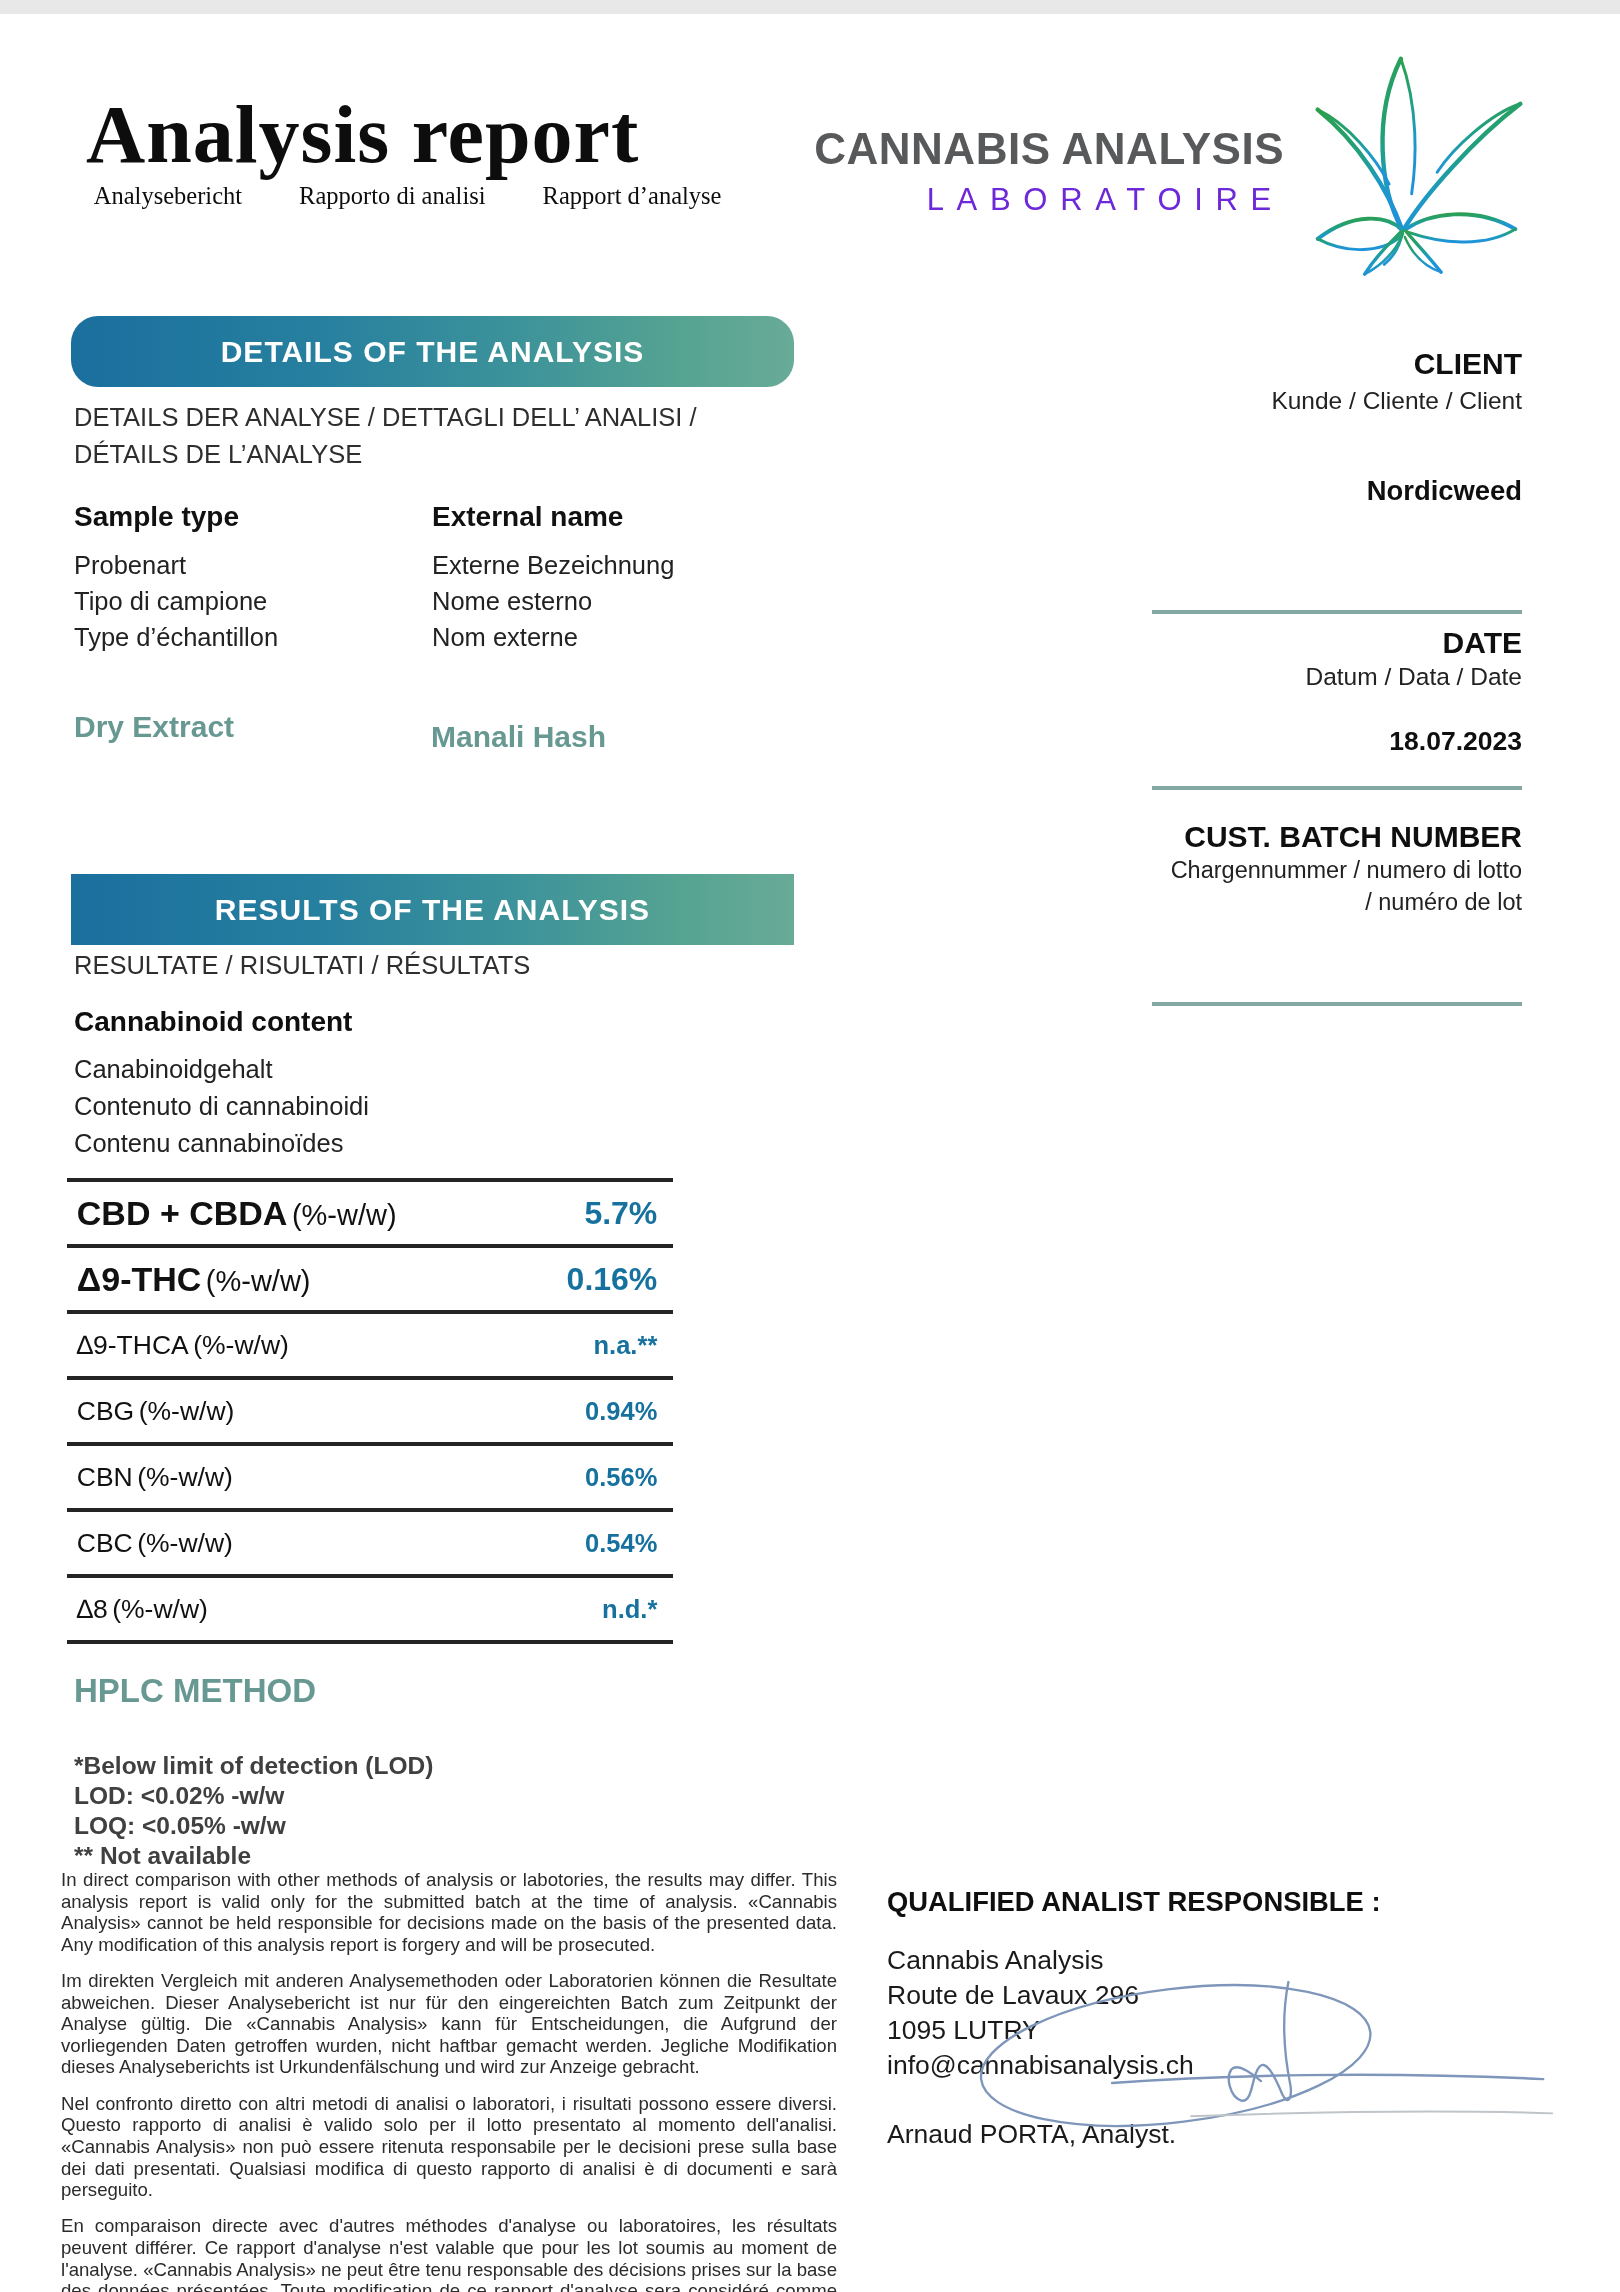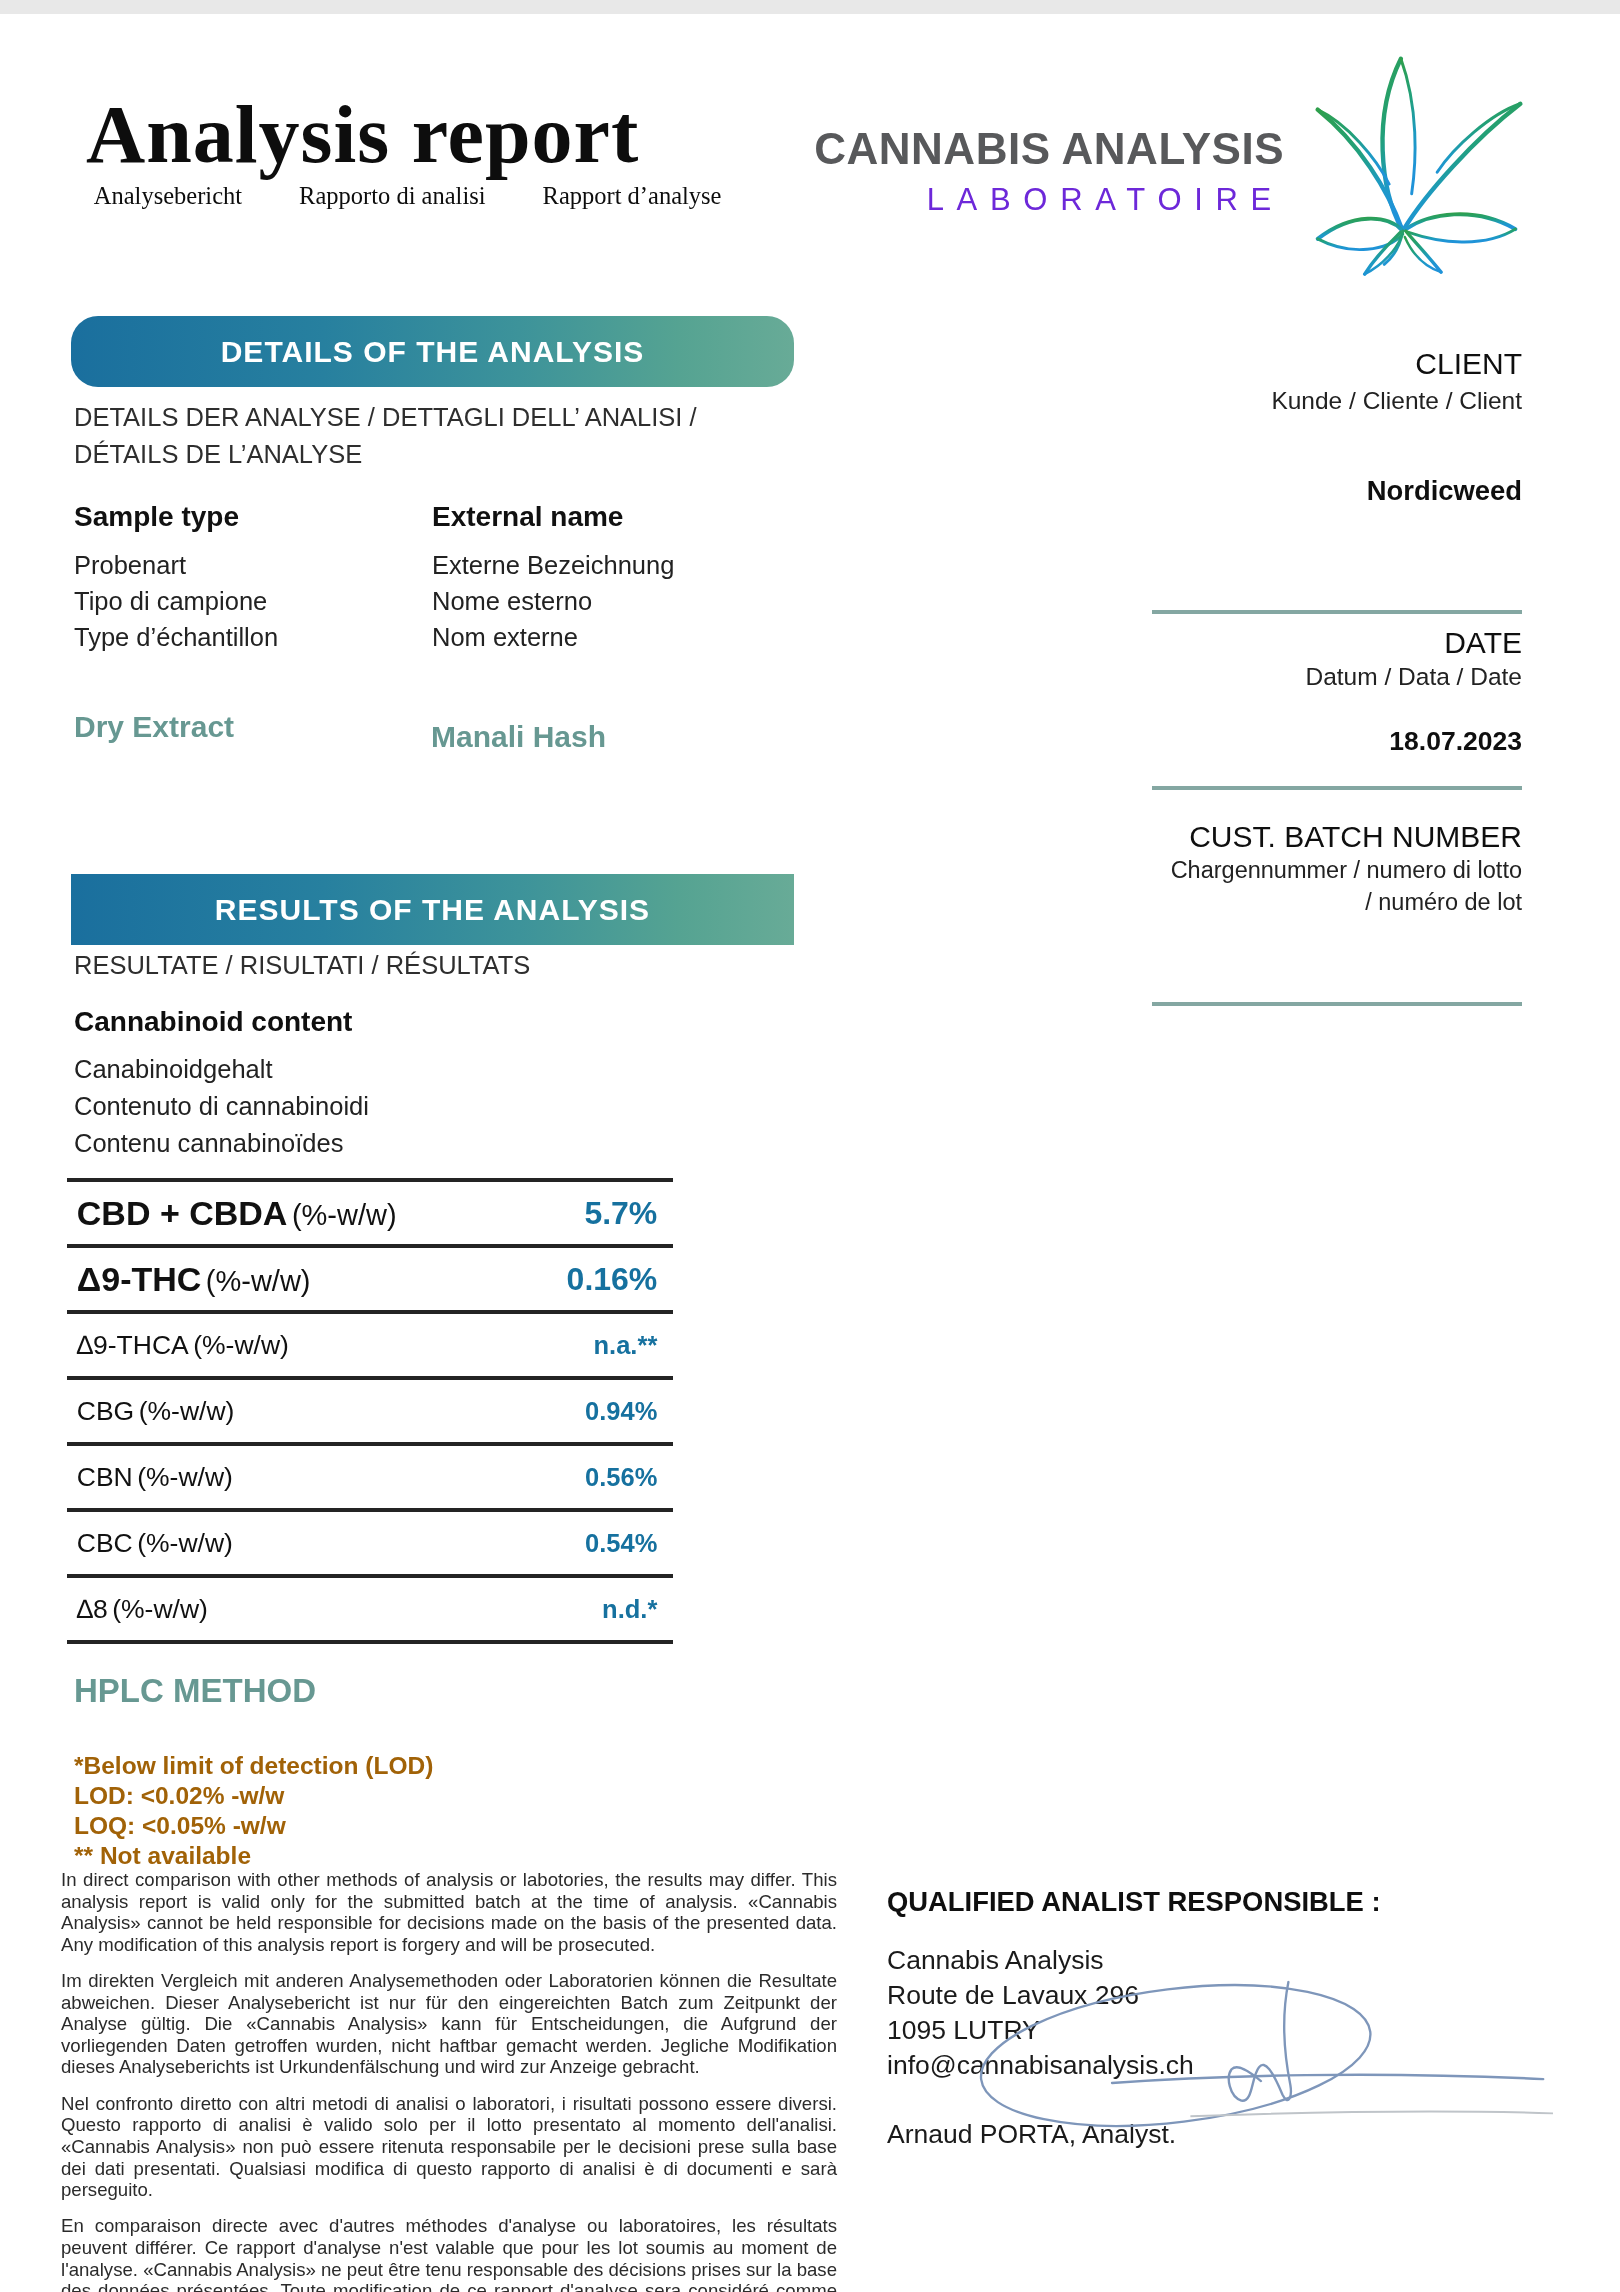--- a/index.html
+++ b/index.html
@@ -40,21 +40,21 @@
   .fields { position:absolute; left:74px; top:487px; display:flex; }
   .field-col { width:358px; }
   .field-label { font-size:28px; font-weight:700; color:#111; margin-bottom:13.7px; }
   .field-trans div { font-size:25.5px; line-height:36px; color:#222; }
   .value-teal { font-weight:700; }
   .sample-value { position:absolute; left:74px; top:696px; font-size:30px; }
   .external-value { position:absolute; left:431px; top:706px; font-size:30px; }
 
   
   .rightcol { position:absolute; left:1152px; top:0; width:370px; text-align:right; }
-  .rc-label { position:absolute; right:0; font-size:30px; font-weight:400; color:#0f0f0f; white-space:nowrap; }
+  .rc-label { position:absolute; right:0; font-size:30px; font-weight:700; color:#0f0f0f; white-space:nowrap; }
   .rc-sub { position:absolute; right:0; font-size:24.5px; color:#222; white-space:nowrap; }
   .rc-value { position:absolute; right:0; font-size:27.4px; font-weight:700; color:#0f0f0f; white-space:nowrap; }
   .rc-divider { position:absolute; right:0; width:370px; height:3.9px; background:#84a7a2; }
 
   
   .results-sub { position:absolute; left:74px; top:937px; font-size:25.5px; color:#2e2e2e; }
   .cann-title { position:absolute; left:74px; top:992px; font-size:28px; font-weight:700; color:#0f0f0f; }
   .cann-trans { position:absolute; left:74px; top:1037px; font-size:25.5px; line-height:37px; color:#222; }
 
   .ctable { position:absolute; left:67px; top:1164px; width:606px; border-top:4.9px solid #242424; }
@@ -230,21 +230,21 @@
       </div>
 
       <div class="crow small">
         <span class="label"><span class="analyte">∆8</span> <span class="unit">(%-w/w)</span></span>
         <span class="value" style="color: rgb(22, 113, 159);">n.d.*</span>
       </div>
     </div>
 
   <div class="hplc accent" style="color: rgb(103, 152, 146);">HPLC METHOD</div>
 
-  <div class="notes accent" style="color: #a16207;">
+  <div class="notes accent" style="color: #404040;">
 
   <div>*Below limit of detection (LOD)</div>
       <div>LOD: &lt;0.02% -w/w</div>
       <div>LOQ: &lt;0.05% -w/w</div>
       <div>** Not available</div>
     </div>
 
   <div class="disclaimers">
 
   <p>In direct comparison with other methods of analysis or labotories, the results may differ. This analysis report is valid only for the submitted batch at the time of analysis. «Cannabis Analysis» cannot be held responsible for decisions made on the basis of the presented data. Any modification of this analysis report is forgery and will be prosecuted.</p>

